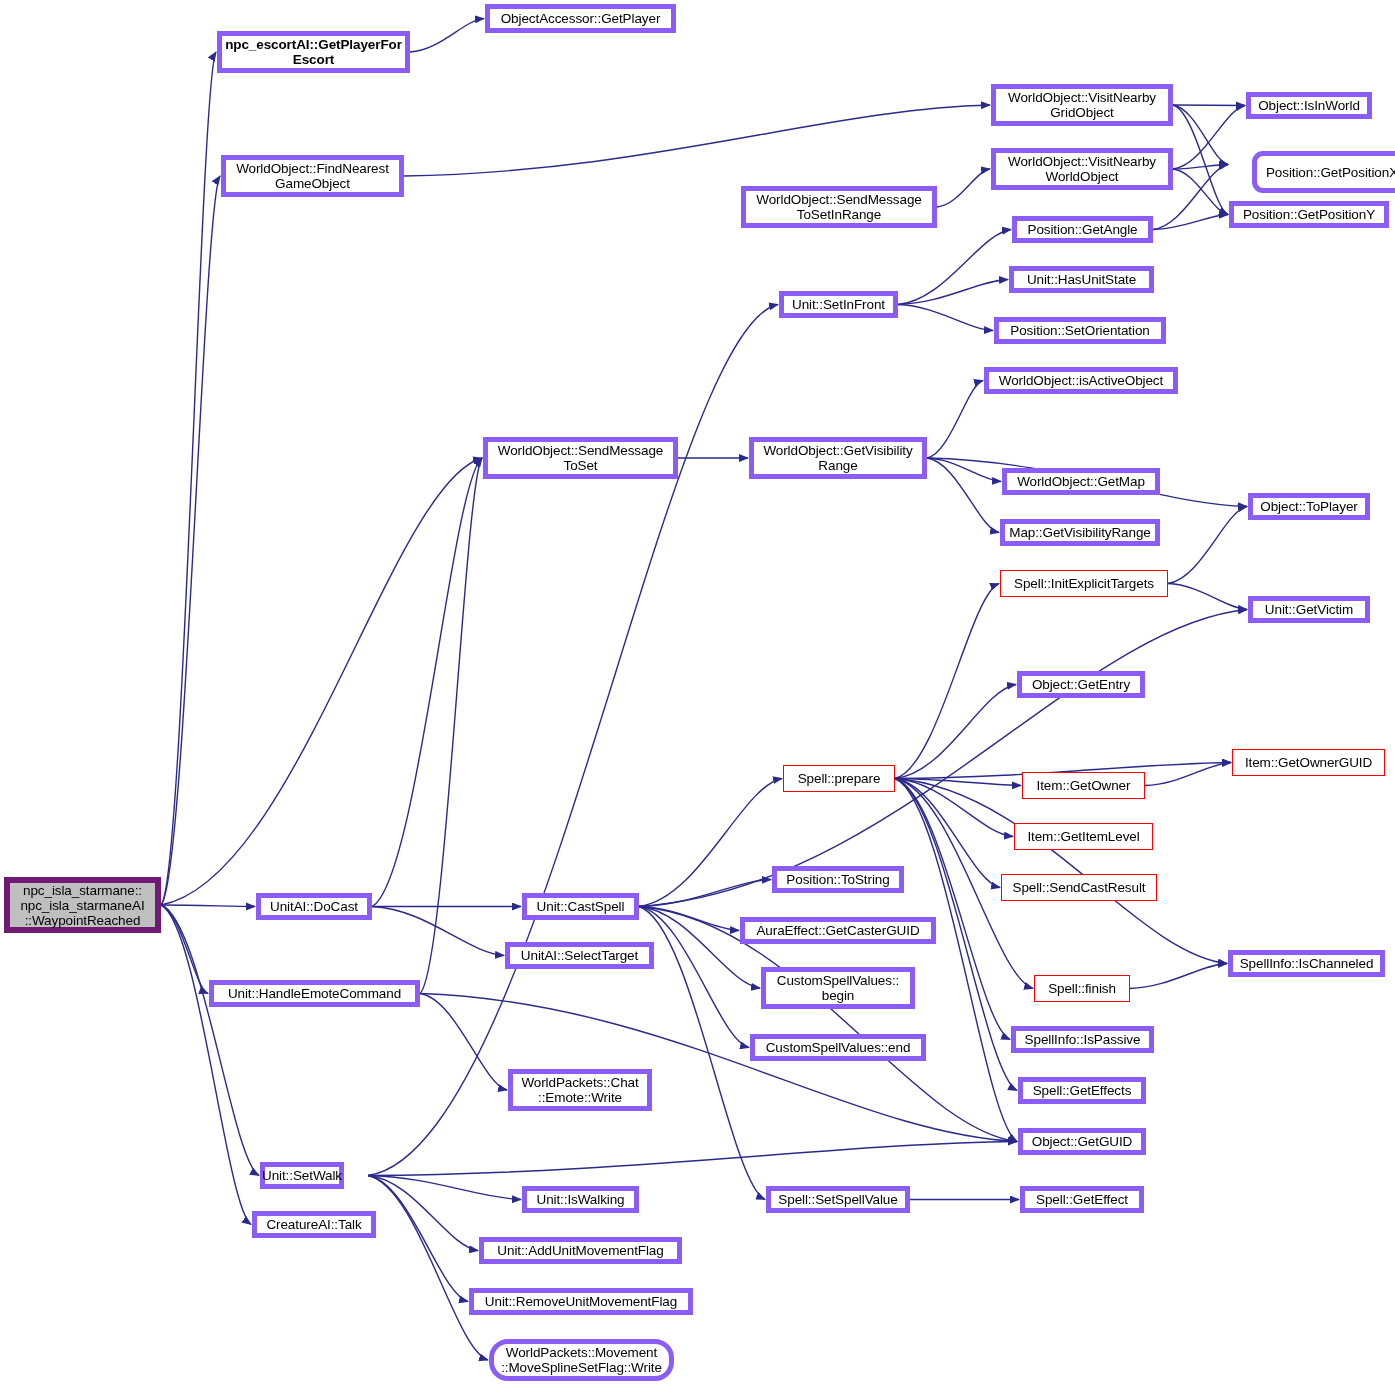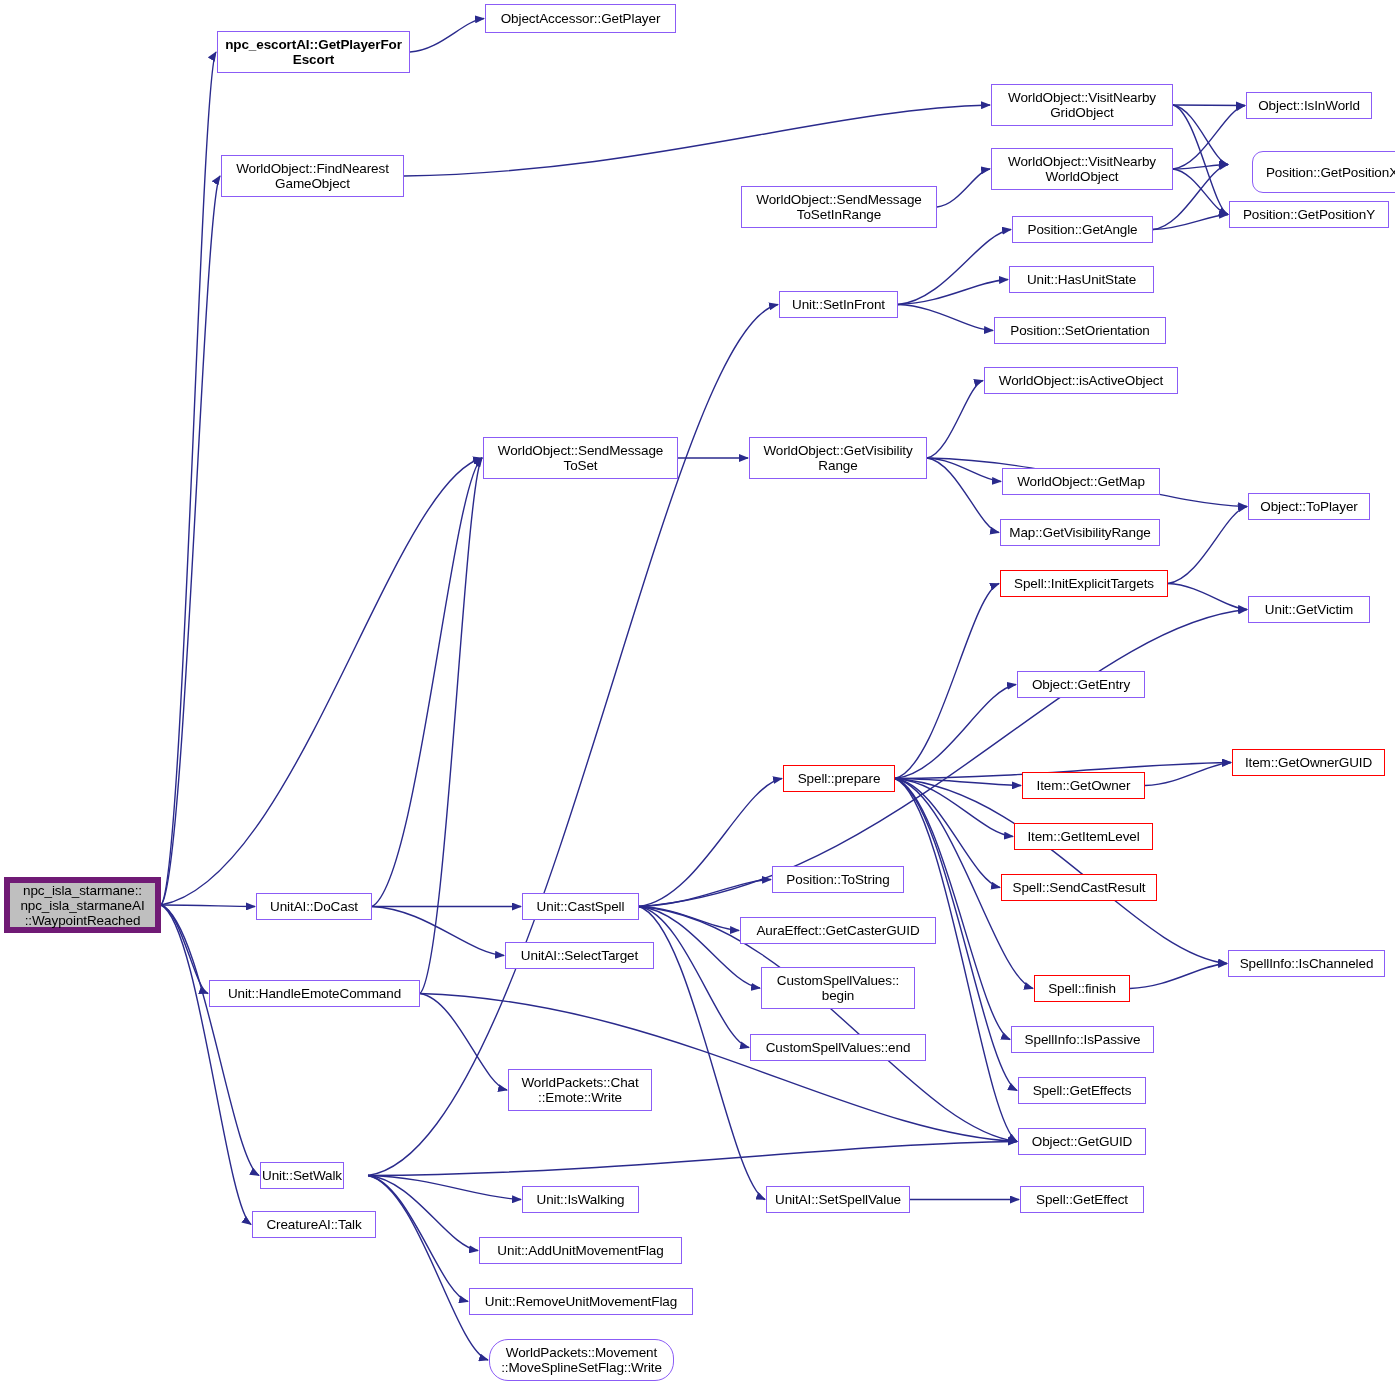--- a/index.html
+++ b/index.html
@@ -14,21 +14,21 @@
   }
   #edges{position:absolute;left:0;top:0;width:1395px;height:1386px;pointer-events:none;}
   .node{
     position:absolute;
     box-sizing:border-box;
     display:flex;
     align-items:center;
     justify-content:center;
     text-align:center;
     background:#ffffff;
-    border:1px solid #8b5cf6;
+    border:5px solid #8b5cf6;
     color:#000000;
     font-size:13.5px;
     line-height:15px;
     letter-spacing:-0.1px;
     white-space:pre-line;
     padding:0 3px;
     z-index:2;
   }
   .node.red{border:1px solid #ff0000;}
   .node.root{background:#bfbfbf;border:6px solid #701a75;}
@@ -155,21 +155,21 @@
     <div class="node" style="left: 522px; top: 893px; width: 117px; height: 27px;">Unit::CastSpell</div>
     <div class="node" style="left: 505px; top: 942px; width: 149px; height: 27px;">UnitAI::SelectTarget</div>
     <div class="node" style="left: 772px; top: 866px; width: 132px; height: 27px;">Position::ToString</div>
     <div class="node" style="left: 740px; top: 917px; width: 196px; height: 27px;">AuraEffect::GetCasterGUID</div>
     <div class="node" style="left: 761px; top: 967px; width: 154px; height: 42px;">CustomSpellValues::
 begin</div>
     <div class="node" style="left: 750px; top: 1034px; width: 176px; height: 27px;">CustomSpellValues::end</div>
     <div class="node" style="left: 209px; top: 980px; width: 211px; height: 27px;">Unit::HandleEmoteCommand</div>
     <div class="node" style="left: 508px; top: 1069px; width: 144px; height: 42px;">WorldPackets::Chat
 ::Emote::Write</div>
-    <div class="node" style="left: 766px; top: 1186px; width: 144px; height: 27px;">UnitAI::SetSpellValue</div>
+    <div class="node" style="left: 766px; top: 1186px; width: 144px; height: 27px;">Spell::SetSpellValue</div>
     <div class="node" style="left: 260px; top: 1162px; width: 84px; height: 27px;">Unit::SetWalk</div>
     <div class="node" style="left: 252px; top: 1211px; width: 124px; height: 27px;">CreatureAI::Talk</div>
     <div class="node" style="left: 522px; top: 1186px; width: 117px; height: 27px;">Unit::IsWalking</div>
     <div class="node" style="left: 479px; top: 1237px; width: 203px; height: 27px;">Unit::AddUnitMovementFlag</div>
     <div class="node" style="left: 469px; top: 1288px; width: 224px; height: 27px;">Unit::RemoveUnitMovementFlag</div>
     <div class="node" style="left: 489px; top: 1339px; width: 185px; height: 42px; border-radius: 19px;">WorldPackets::Movement
 ::MoveSplineSetFlag::Write</div>
   </div>
 
 </body></html>

